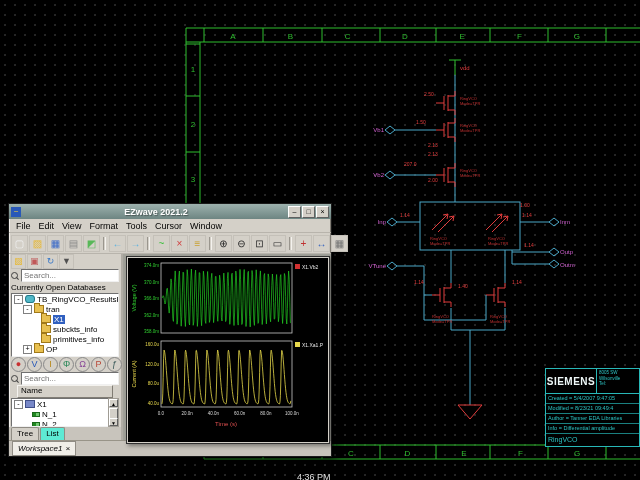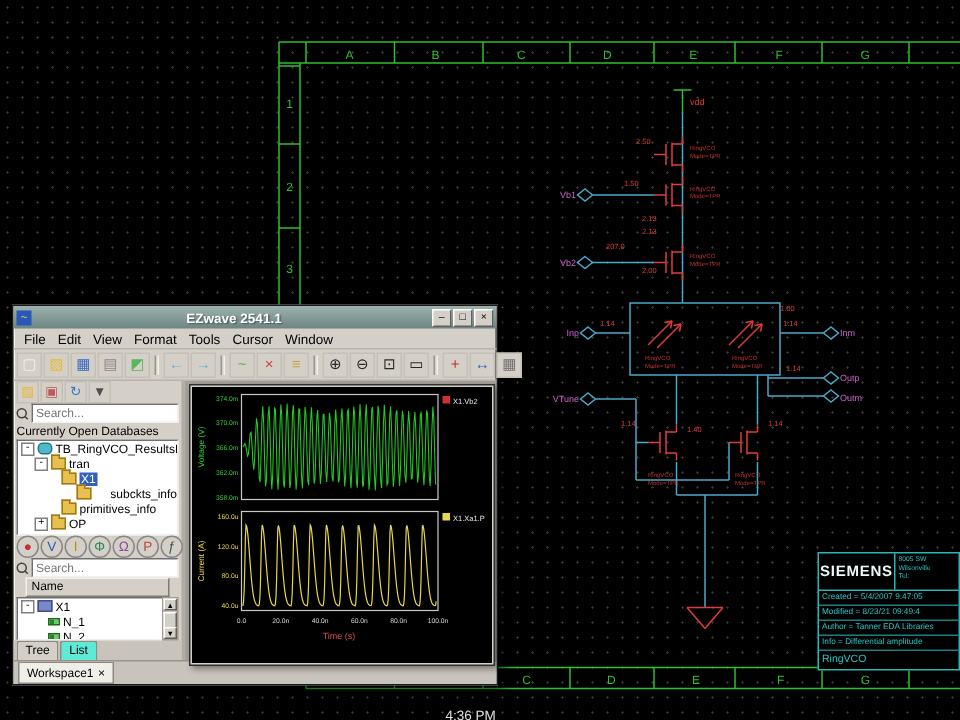--- a/index.html
+++ b/index.html
@@ -88,21 +88,21 @@
   .mdi{flex:1;background:#a2a29a;position:relative;min-width:0;}
   .child{position:absolute;left:3px;top:2px;width:202px;height:186px;background:#d4d0c8;
     border:1px solid #303030;display:flex;flex-direction:column;box-shadow:2px 2px 4px rgba(0,0,0,.4);}
   .ctitle{height:13px;background:linear-gradient(#8f8f8f,#5c5c5c);display:flex;align-items:center;
     padding:0 2px;flex:none;}
   .ctitle .ttext{font-size:8px;}
   .tbtn.c{width:9px;height:9px;font-size:6px;line-height:8px;}
   .plotarea{flex:1;background:#000;margin:1px;position:relative;}
 
   .wsbar{height:15px;background:#c8c4bc;border-top:1px solid #989488;display:flex;align-items:center;
-    padding:0 3px;flex:none;}
+    padding:0 3px;flex:none;font-style:italic;}
   .wstab{background:#f0eee8;border:1px solid #908c84;font-size:8px;padding:0 5px;height:13px;
     line-height:12px;display:inline-flex;align-items:center;}
   .wsclose{font-size:8px;margin-left:3px;}
 
   .clock{position:absolute;left:297px;top:472px;color:#e0e0e0;font-size:9px;}
 </style>
 </head>
 <body>
 
 <div class="screen">
@@ -277,21 +277,21 @@
     <div class="tb-row">Created = 5/4/2007 9:47:05</div>
     <div class="tb-row">Modified = 8/23/21 09:49:4</div>
     <div class="tb-row">Author = Tanner EDA Libraries</div>
     <div class="tb-row">Info = Differential amplitude</div>
     <div class="tb-row tb-name">RingVCO</div>
   </div>
 
   <div class="win">
     <div class="titlebar">
       <span class="appico">~</span>
-      <span class="ttext">EZwave 2541.1</span>
+      <span class="ttext">EZwave 2021.2</span>
       <span class="tbtns">
         <span class="tbtn">–</span>
         <span class="tbtn">□</span>
         <span class="tbtn">×</span>
       </span>
     </div>
     <div class="menubar" id="menubar">
         <span class="menu-item">File</span>
         <span class="menu-item">Edit</span>
         <span class="menu-item">View</span>
@@ -346,21 +346,21 @@
             <div class="trow" style="padding-left: 11px;">
               <span class="exp">-</span>
               <span class="ic folder"></span>
               <span class="lbl">tran</span>
             </div>
             <div class="trow sel" style="padding-left: 20px;">
               <span class="spacer"></span>
               <span class="ic folder"></span>
               <span class="lbl">X1</span>
             </div>
-            <div class="trow" style="padding-left: 20px; justify-content: space-between;">
+            <div class="trow" style="padding-left: 20px;">
               <span class="spacer"></span>
               <span class="ic folder"></span>
               <span class="lbl">subckts_info</span>
             </div>
             <div class="trow" style="padding-left: 20px;">
               <span class="spacer"></span>
               <span class="ic folder"></span>
               <span class="lbl">primitives_info</span>
             </div>
             <div class="trow" style="padding-left: 11px;">

